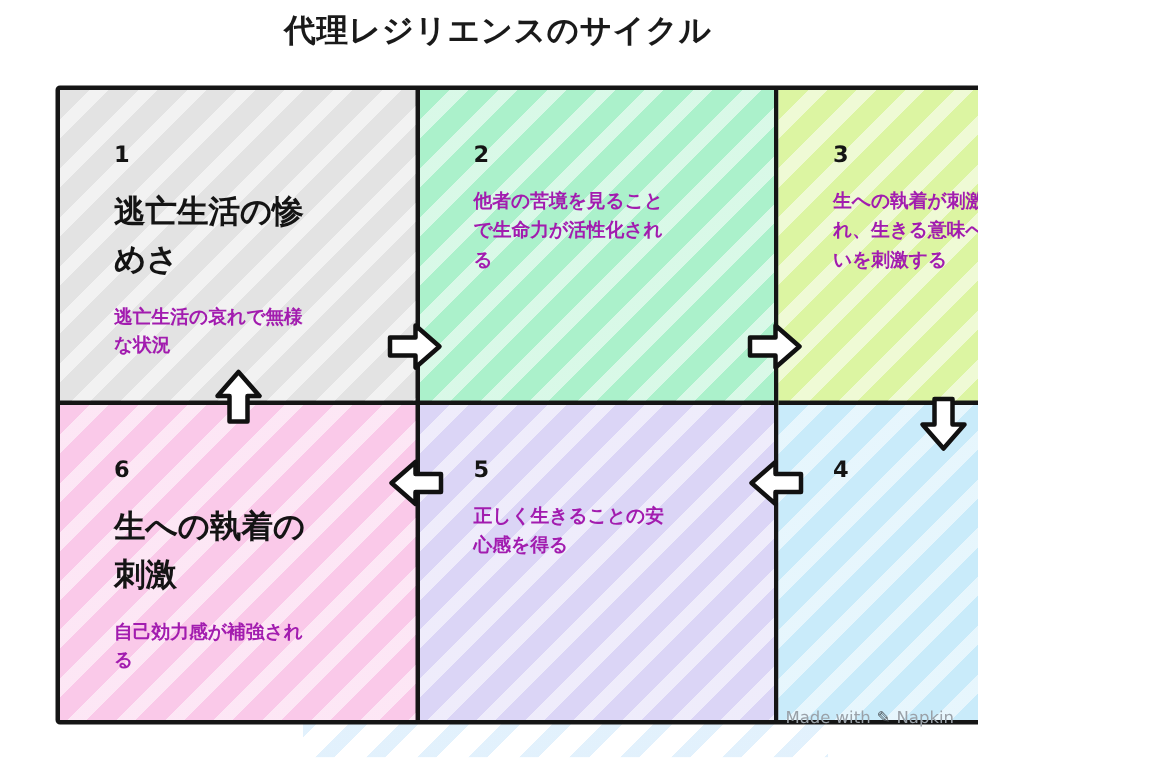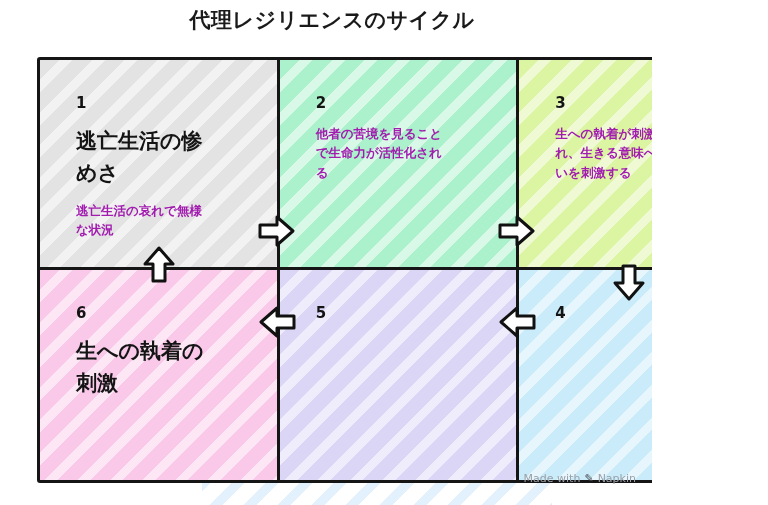--- a/index.html
+++ b/index.html
@@ -84,27 +84,29 @@
         <div class="num">3</div>
         <p class="body">生への執着が刺激され、生きる意味への問いを刺激する</p>
       </div>
     </section>
 
     <section class="cell bR" style="background-color: rgb(250, 201, 233);">
       <div class="hatch"></div>
       <div class="content">
         <div class="num">6</div>
         <h2 class="head">生への執着の刺激</h2>
+        <p class="body">自己効力感が補強される</p>
       </div>
     </section>
 
     <section class="cell bR" style="background-color: rgb(219, 213, 246);">
       <div class="hatch"></div>
       <div class="content">
         <div class="num">5</div>
+        <p class="body">正しく生きることの安心感を得る</p>
       </div>
     </section>
 
     <section class="cell" style="background-color: rgb(201, 235, 250);">
       <div class="hatch"></div>
       <div class="content">
         <div class="num">4</div>
       </div>
     </section>
 

